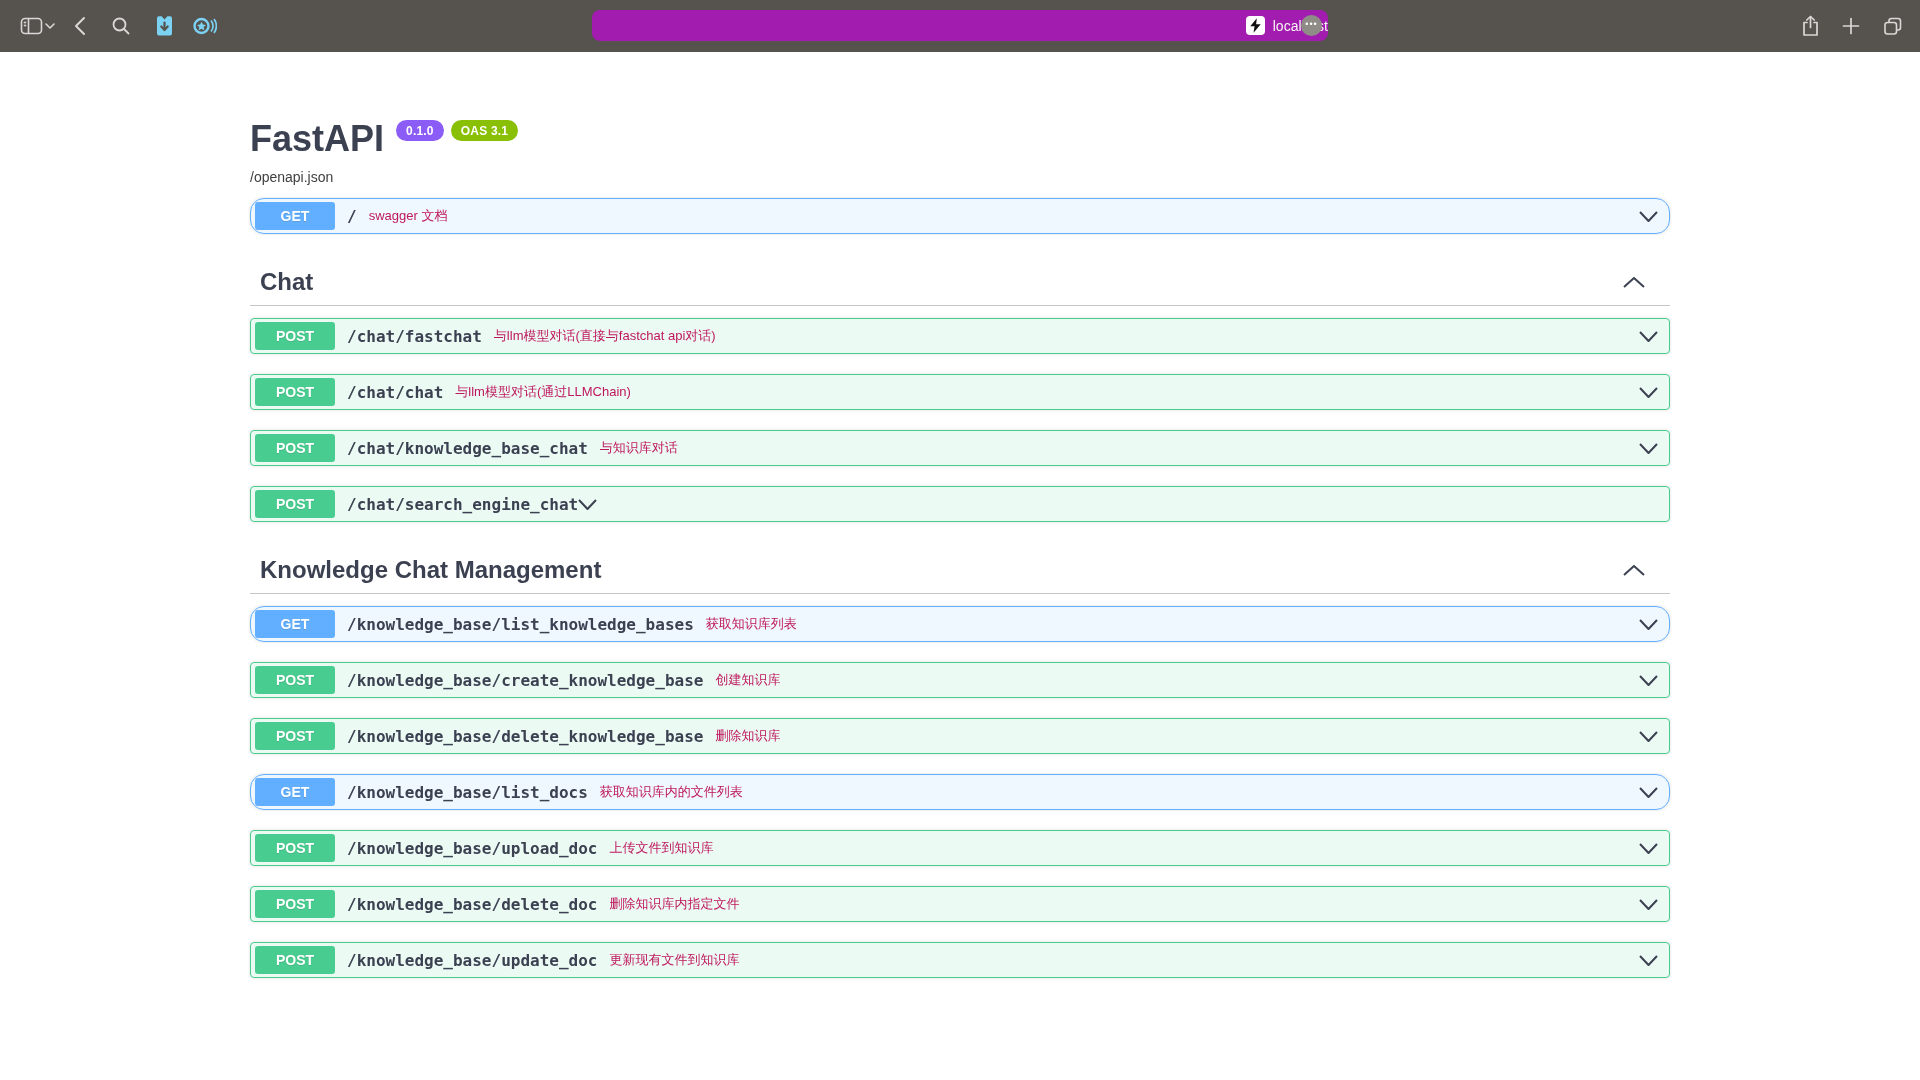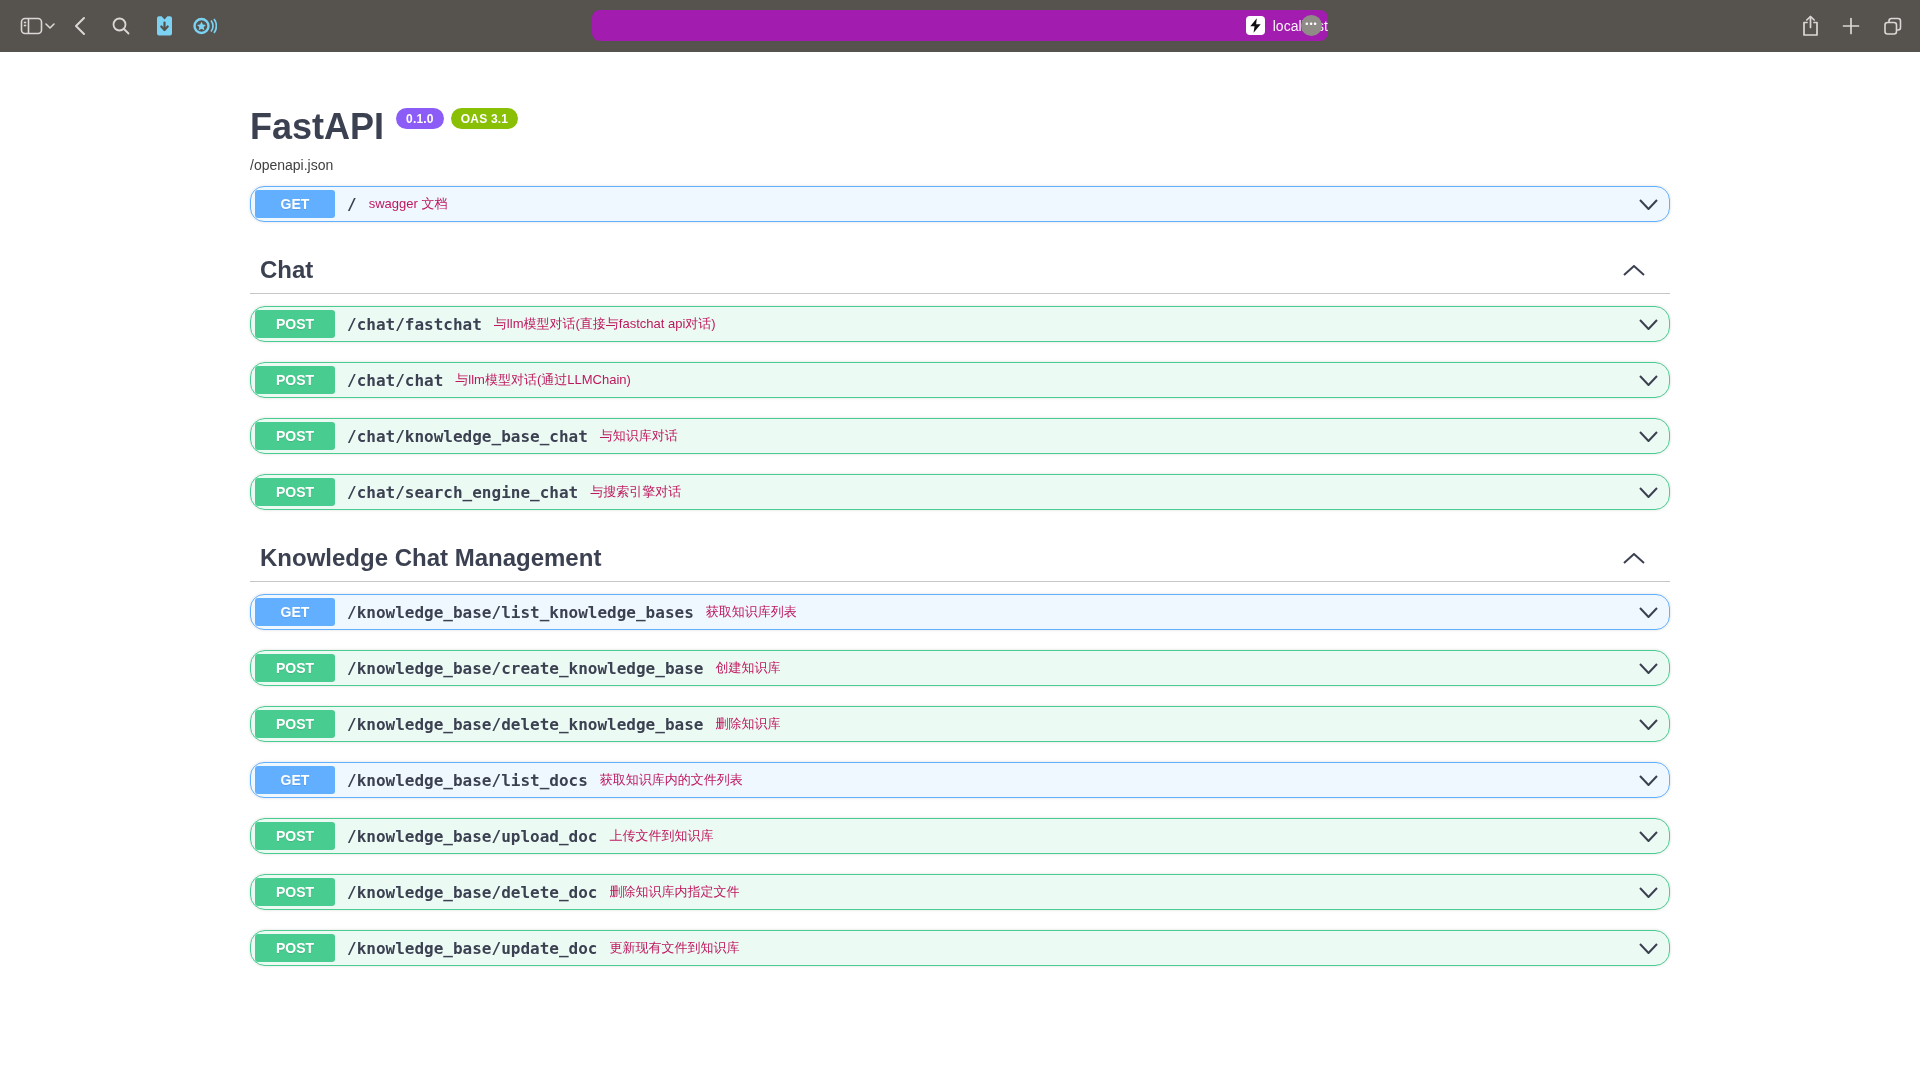--- a/index.html
+++ b/index.html
@@ -23,21 +23,21 @@
     display: flex; align-items: center; justify-content: center; margin-right: 8px; }
   .addr-text { color: #f7f6f5; font-size: 14px; }
   .dots-btn { position: absolute; right: 6px; top: 5px; width: 21px; height: 21px;
     border-radius: 50%; background: #929property 0; background: #8f8b87; border: none;
     display: flex; align-items: center; justify-content: center; cursor: pointer; }
   .dots-btn span { color: #fff; font-size: 9px; letter-spacing: 1px; line-height: 1;
     margin-top: -3px; }
 
   
   .page { background: #fff; height: 1028px; overflow: hidden; }
-  .wrapper { max-width: 1460px; margin: 0 auto; padding: 4px 20px; }
+  .wrapper { max-width: 1460px; margin: 0 auto; padding: 16px 20px; }
   .info { padding-top: 50px; }
   .api-title { font-size: 36px; font-weight: 700; color: #3b4151; display: flex;
     align-items: flex-start; }
   .pill { display: inline-block; font-size: 12px; font-weight: 700; color: #fff;
     border-radius: 57px; padding: 4px 10px 3px; position: relative; top: 2px;
     margin-left: 12px; letter-spacing: .2px; }
   .pill.version { background: #8b5cf6; }
   .pill.oas { background: #89bf04; margin-left: 7px; }
   .spec-link { display: inline-block; margin-top: 9px; font-size: 14px; color: #404040;
     text-decoration: none; cursor: pointer; }
@@ -47,21 +47,21 @@
     padding: 8px 25px 9px 10px; border-bottom: 1px solid rgba(59,65,81,.3);
     margin-top: 26px; cursor: pointer; }
   .tag-section.first .opblock-tag { margin-top: 57px; }
   .opblock-tag h3 { font-size: 24px; font-weight: 700; color: #3b4151; line-height: 28px; }
   .collapse-btn { background: none; border: none; cursor: pointer; padding: 0;
     color: #3b4151; display: flex; }
 
   .opblock { border: 1px solid; border-radius: 4px; margin-top: 12px; margin-bottom: 20px;
     box-shadow: 0 0 3px rgba(0,0,0,.15); }
   .opblock.get  { background: rgba(97,175,254,.1);  border-color: #61affe; border-radius: 14px; }
-  .opblock.post { background: rgba(73,204,144,.1); border-color: #49cc90; border-radius: 15px; }
+  .opblock.post { background: rgba(73,204,144,.1); border-color: #49cc90; }
   .opblock-summary { display: flex; align-items: center; padding: 4px; cursor: pointer;
     height: 34px; }
   .method { min-width: 80px; text-align: center; padding: 6px 0; border-radius: 3px;
     color: #fff; font-weight: 700; font-size: 14px;
     text-shadow: 0 1px 0 rgba(0,0,0,.1); }
   .opblock.get  .method { background: #61affe; }
   .opblock.post .method { background: #49cc90; }
   .path { font-family: "DejaVu Sans Mono", "Liberation Mono", monospace;
     font-weight: 700; font-size: 16px; color: #3b4151; margin-left: 12px;
     white-space: nowrap; }
@@ -244,21 +244,20 @@
                 <polyline points="1,1 9.5,10 18,1"></polyline>
               </svg>
           </span>
         </div>
       </div>
 
       <div class="opblock post">
         <div class="opblock-summary">
           <span class="method">POST</span>
           <span class="path">/chat/search_engine_chat</span>
-          <span class="desc">与搜索引擎对话</span>
           <span class="row-arrow">
             <svg width="19" height="11" viewBox="0 0 19 11" fill="none" stroke="currentColor" stroke-width="2" stroke-linejoin="round">
                 <polyline points="1,1 9.5,10 18,1"></polyline>
               </svg>
           </span>
         </div>
       </div>
     </div>
 
     <div class="tag-section">

